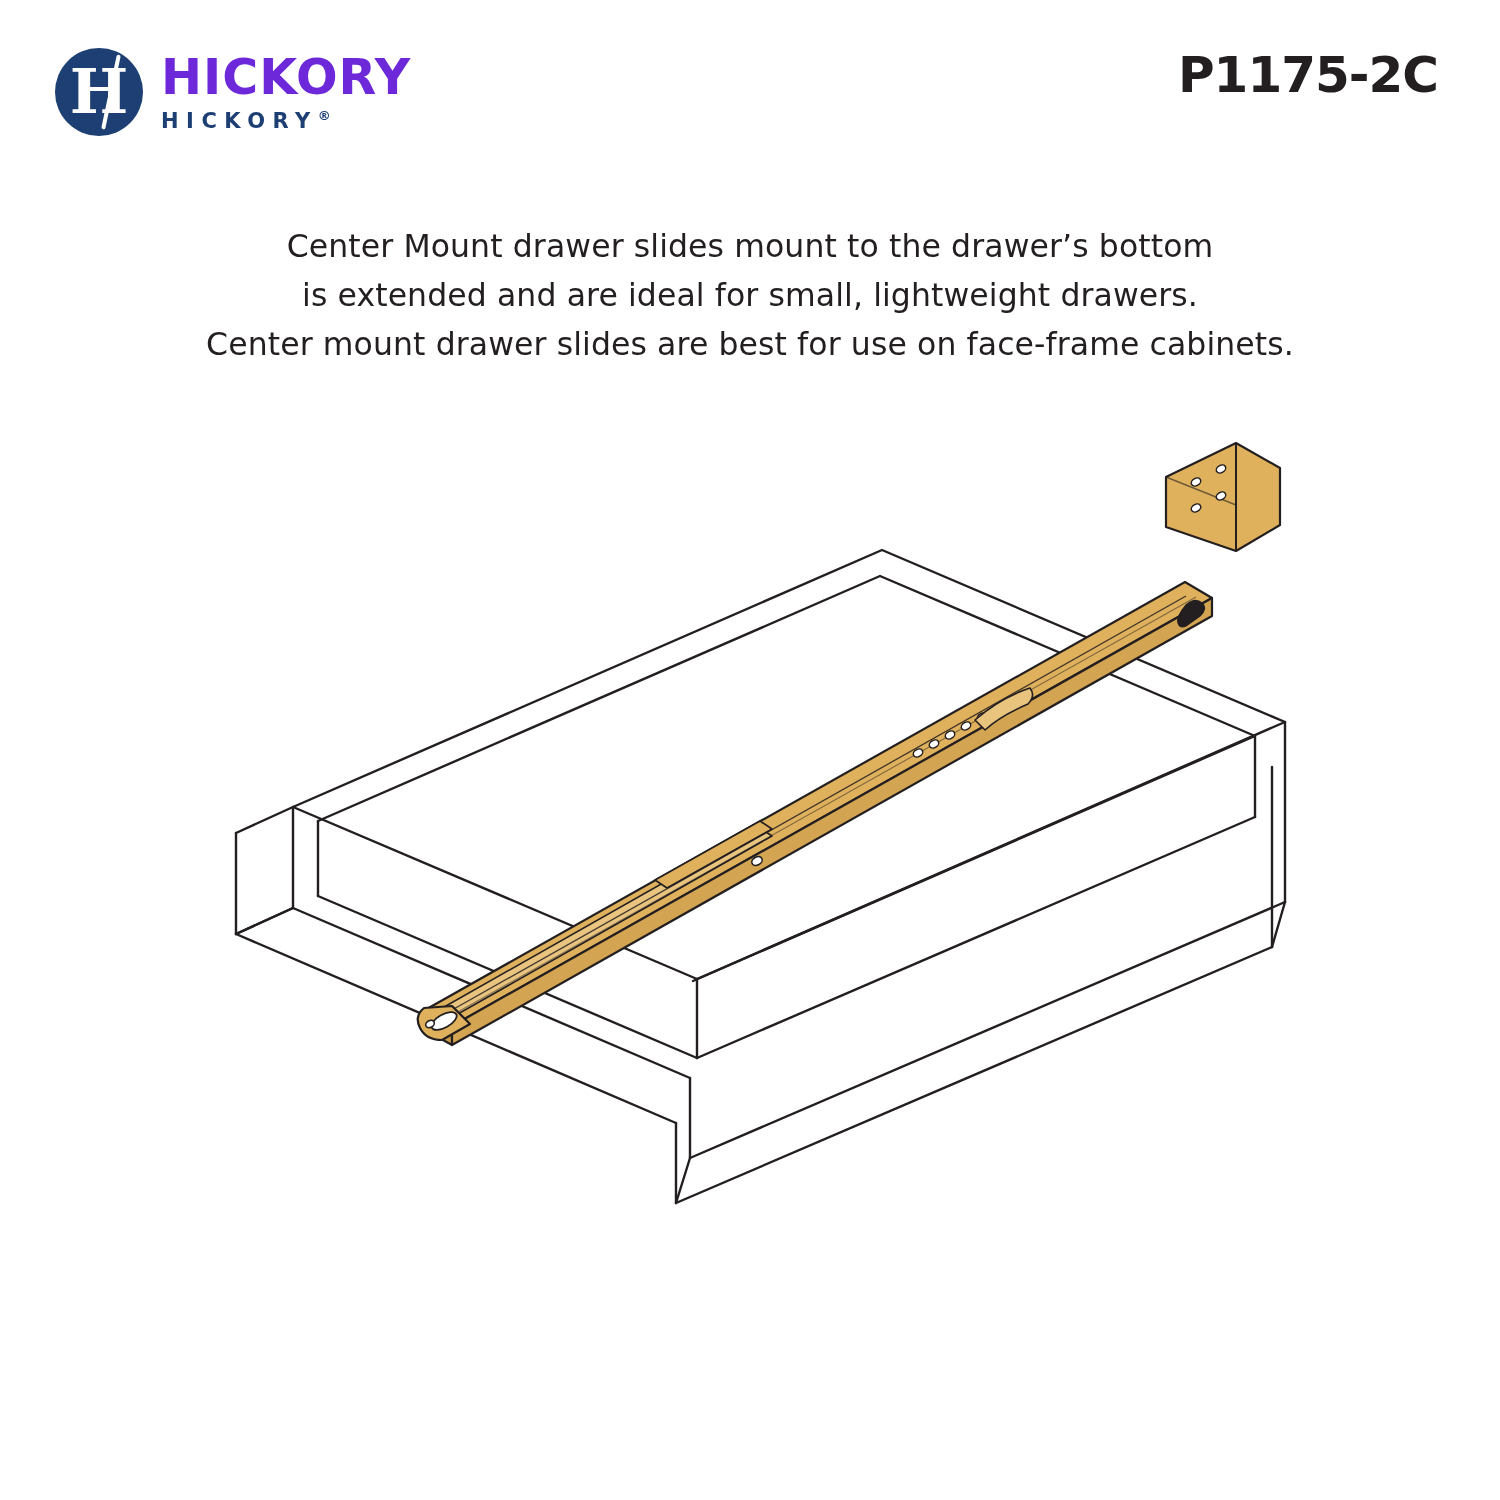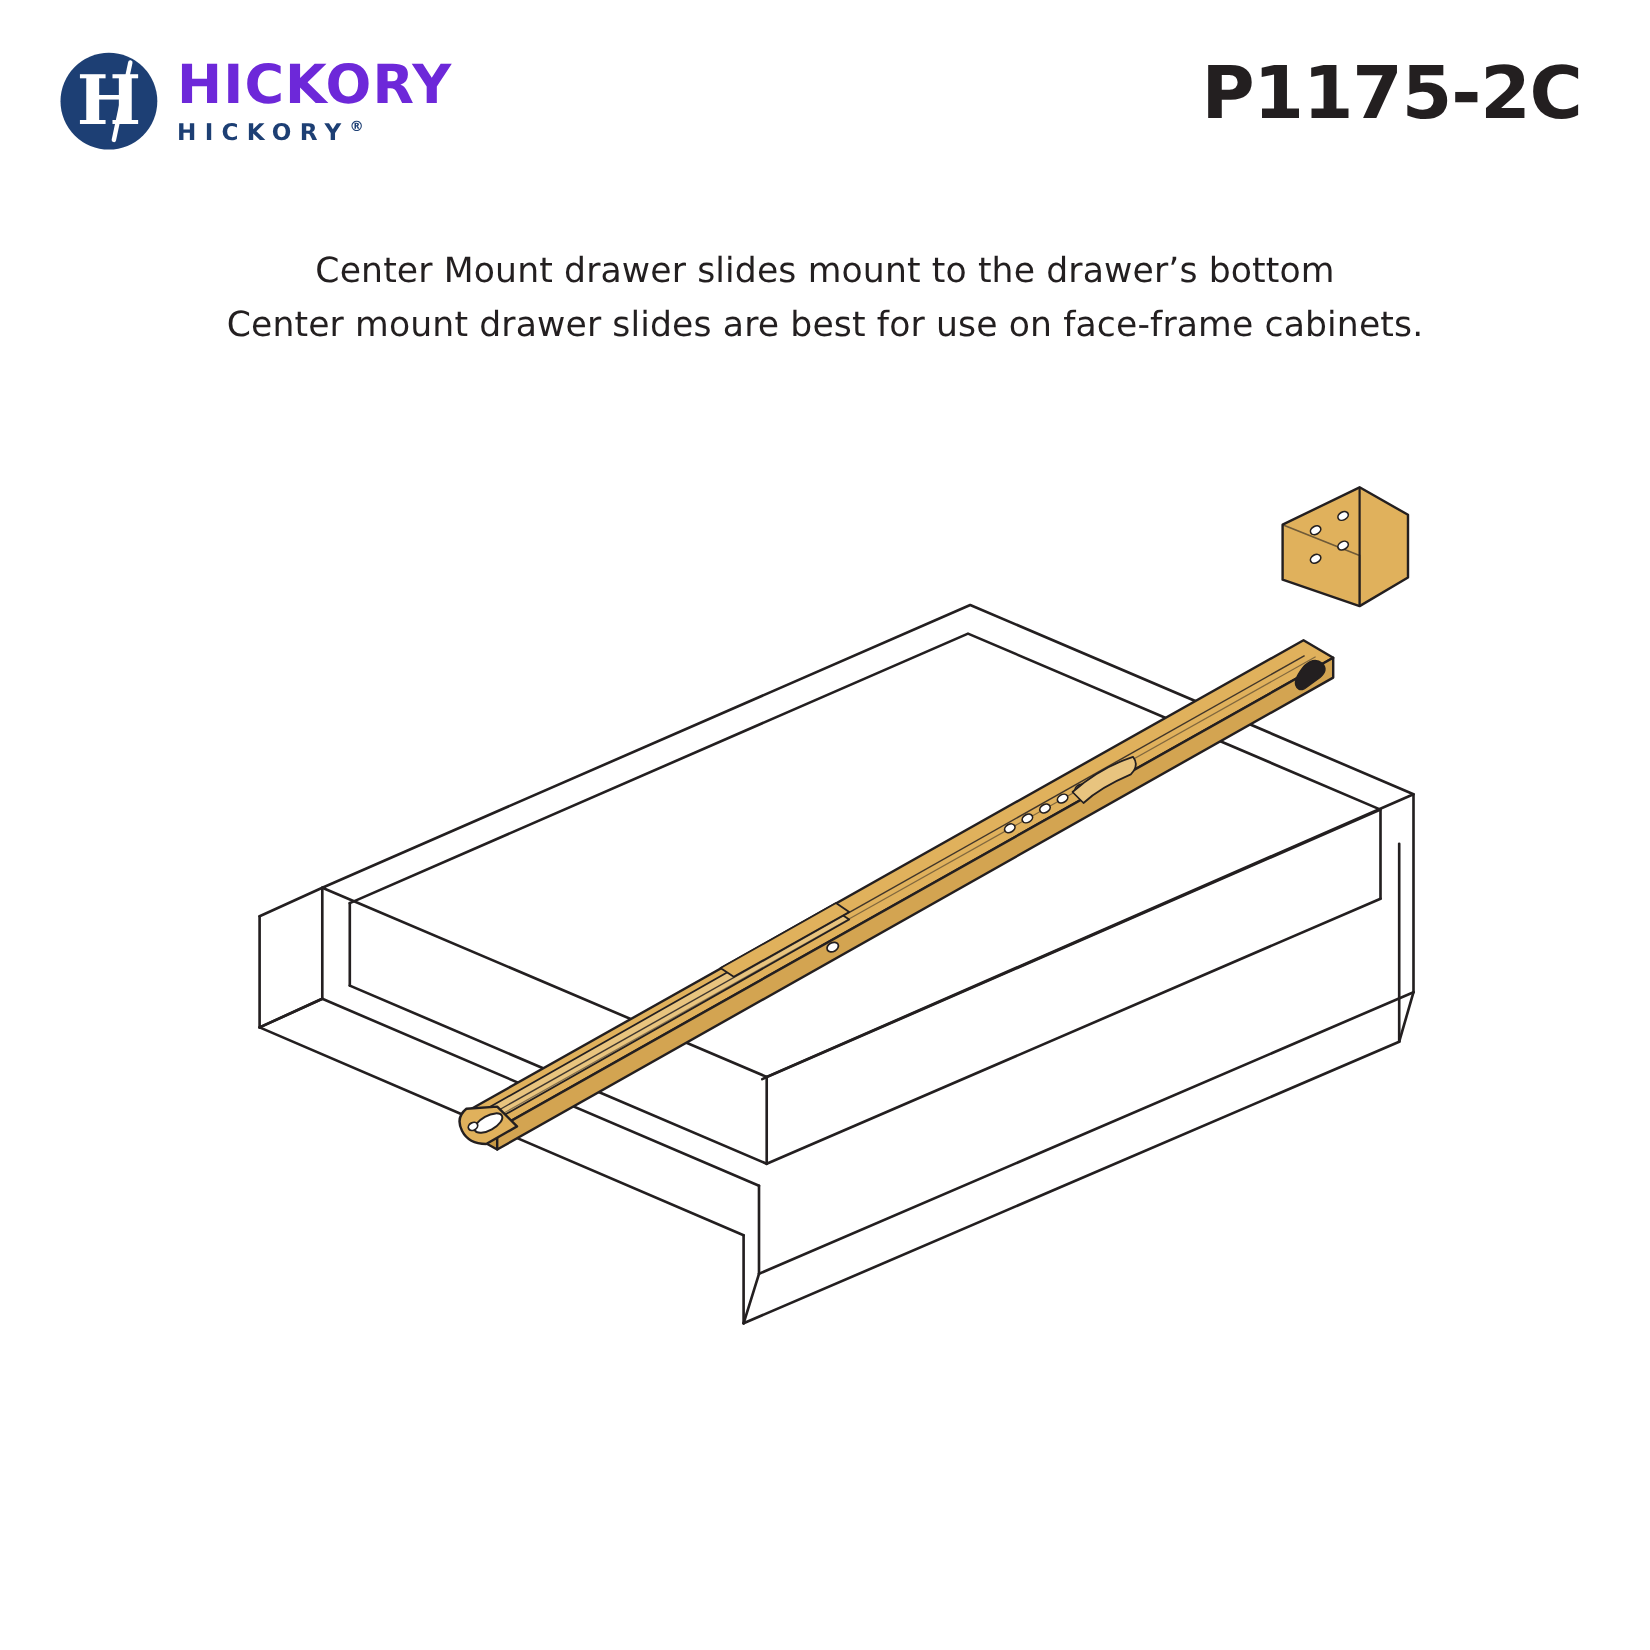--- a/index.html
+++ b/index.html
@@ -83,21 +83,21 @@
     font-size: 13px;
     letter-spacing: 0;
     vertical-align: super;
   }
   .sku {
     position: absolute;
     right: 62px;
     top: 46px;
     font-family: "DejaVu Sans", sans-serif;
     font-weight: bold;
-    font-size: 66px;
+    font-size: 50px;
     letter-spacing: -1px;
     color: #231f20;
   }
 
   
   .description {
     position: absolute;
     top: 222px;
     left: 0;
     width: 1500px;
@@ -138,20 +138,21 @@
       <div class="brand-name">HICKORY</div>
       <div class="brand-sub"><span>HICKORY</span><span class="reg">®</span></div>
     </div>
   </div>
 
   <div class="sku">P1175-2C</div>
 </div>
 
 <div class="description">
   <span class="line">Center Mount drawer slides mount to the drawer’s bottom</span>
+  <span class="line">is extended and are ideal for small, lightweight drawers.</span>
   <span class="line">Center mount drawer slides are best for use on face-frame cabinets.</span>
 </div>
 
 <div class="illustration">
   <svg width="1500" height="820" viewBox="0 0 1500 820" xmlns="http://www.w3.org/2000/svg">
 
     <g fill="none" stroke="#231f20" stroke-width="2.4" stroke-linejoin="round" stroke-linecap="round">
 
       <path d="M 293 377 L 882 120 L 1285 292 L 697 549 Z"></path>
 

